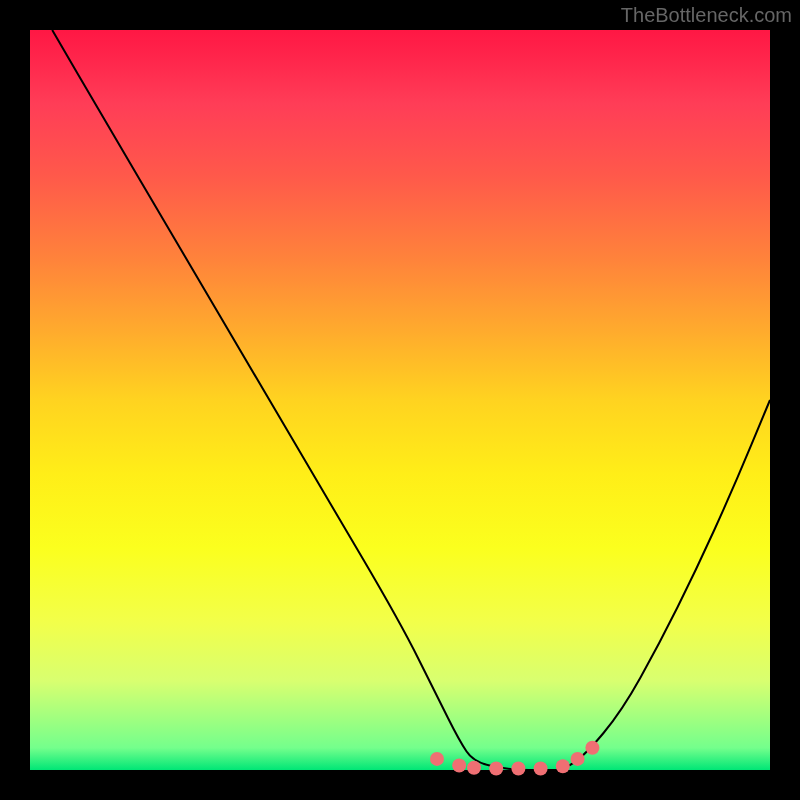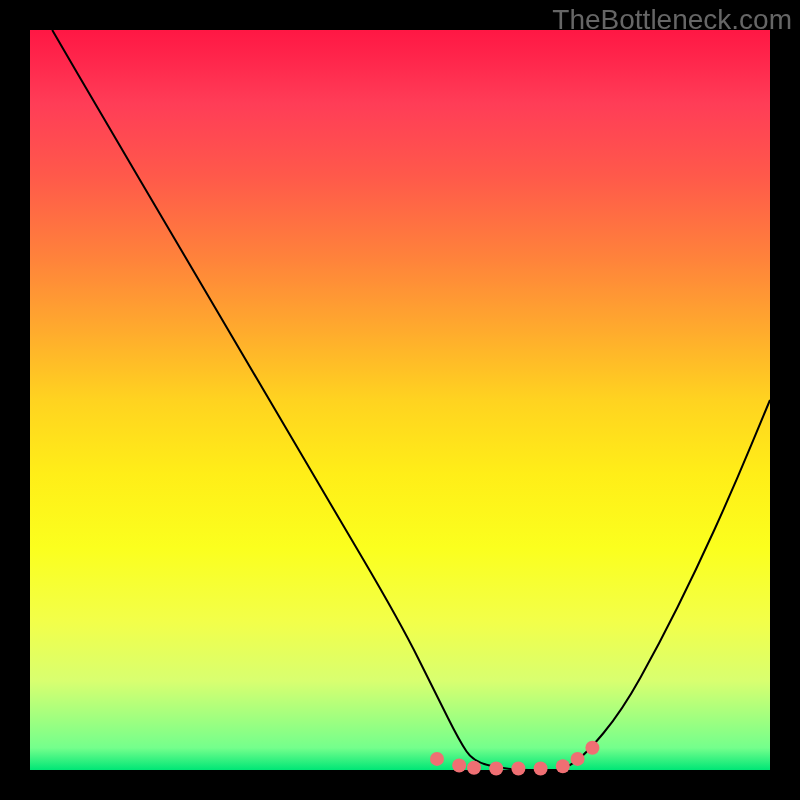--- a/index.html
+++ b/index.html
@@ -9,21 +9,21 @@
     height: 800px;
     background: #000;
     position: relative;
     font-family: Arial, Helvetica, sans-serif;
   }
   .watermark {
     position: absolute;
     top: 4px;
     right: 8px;
     color: #666;
-    font-size: 28px;
+    font-size: 20px;
     font-weight: 500;
     z-index: 10;
   }
   .plot-area {
     position: absolute;
     left: 30px;
     top: 30px;
     width: 740px;
     height: 740px;
   }

